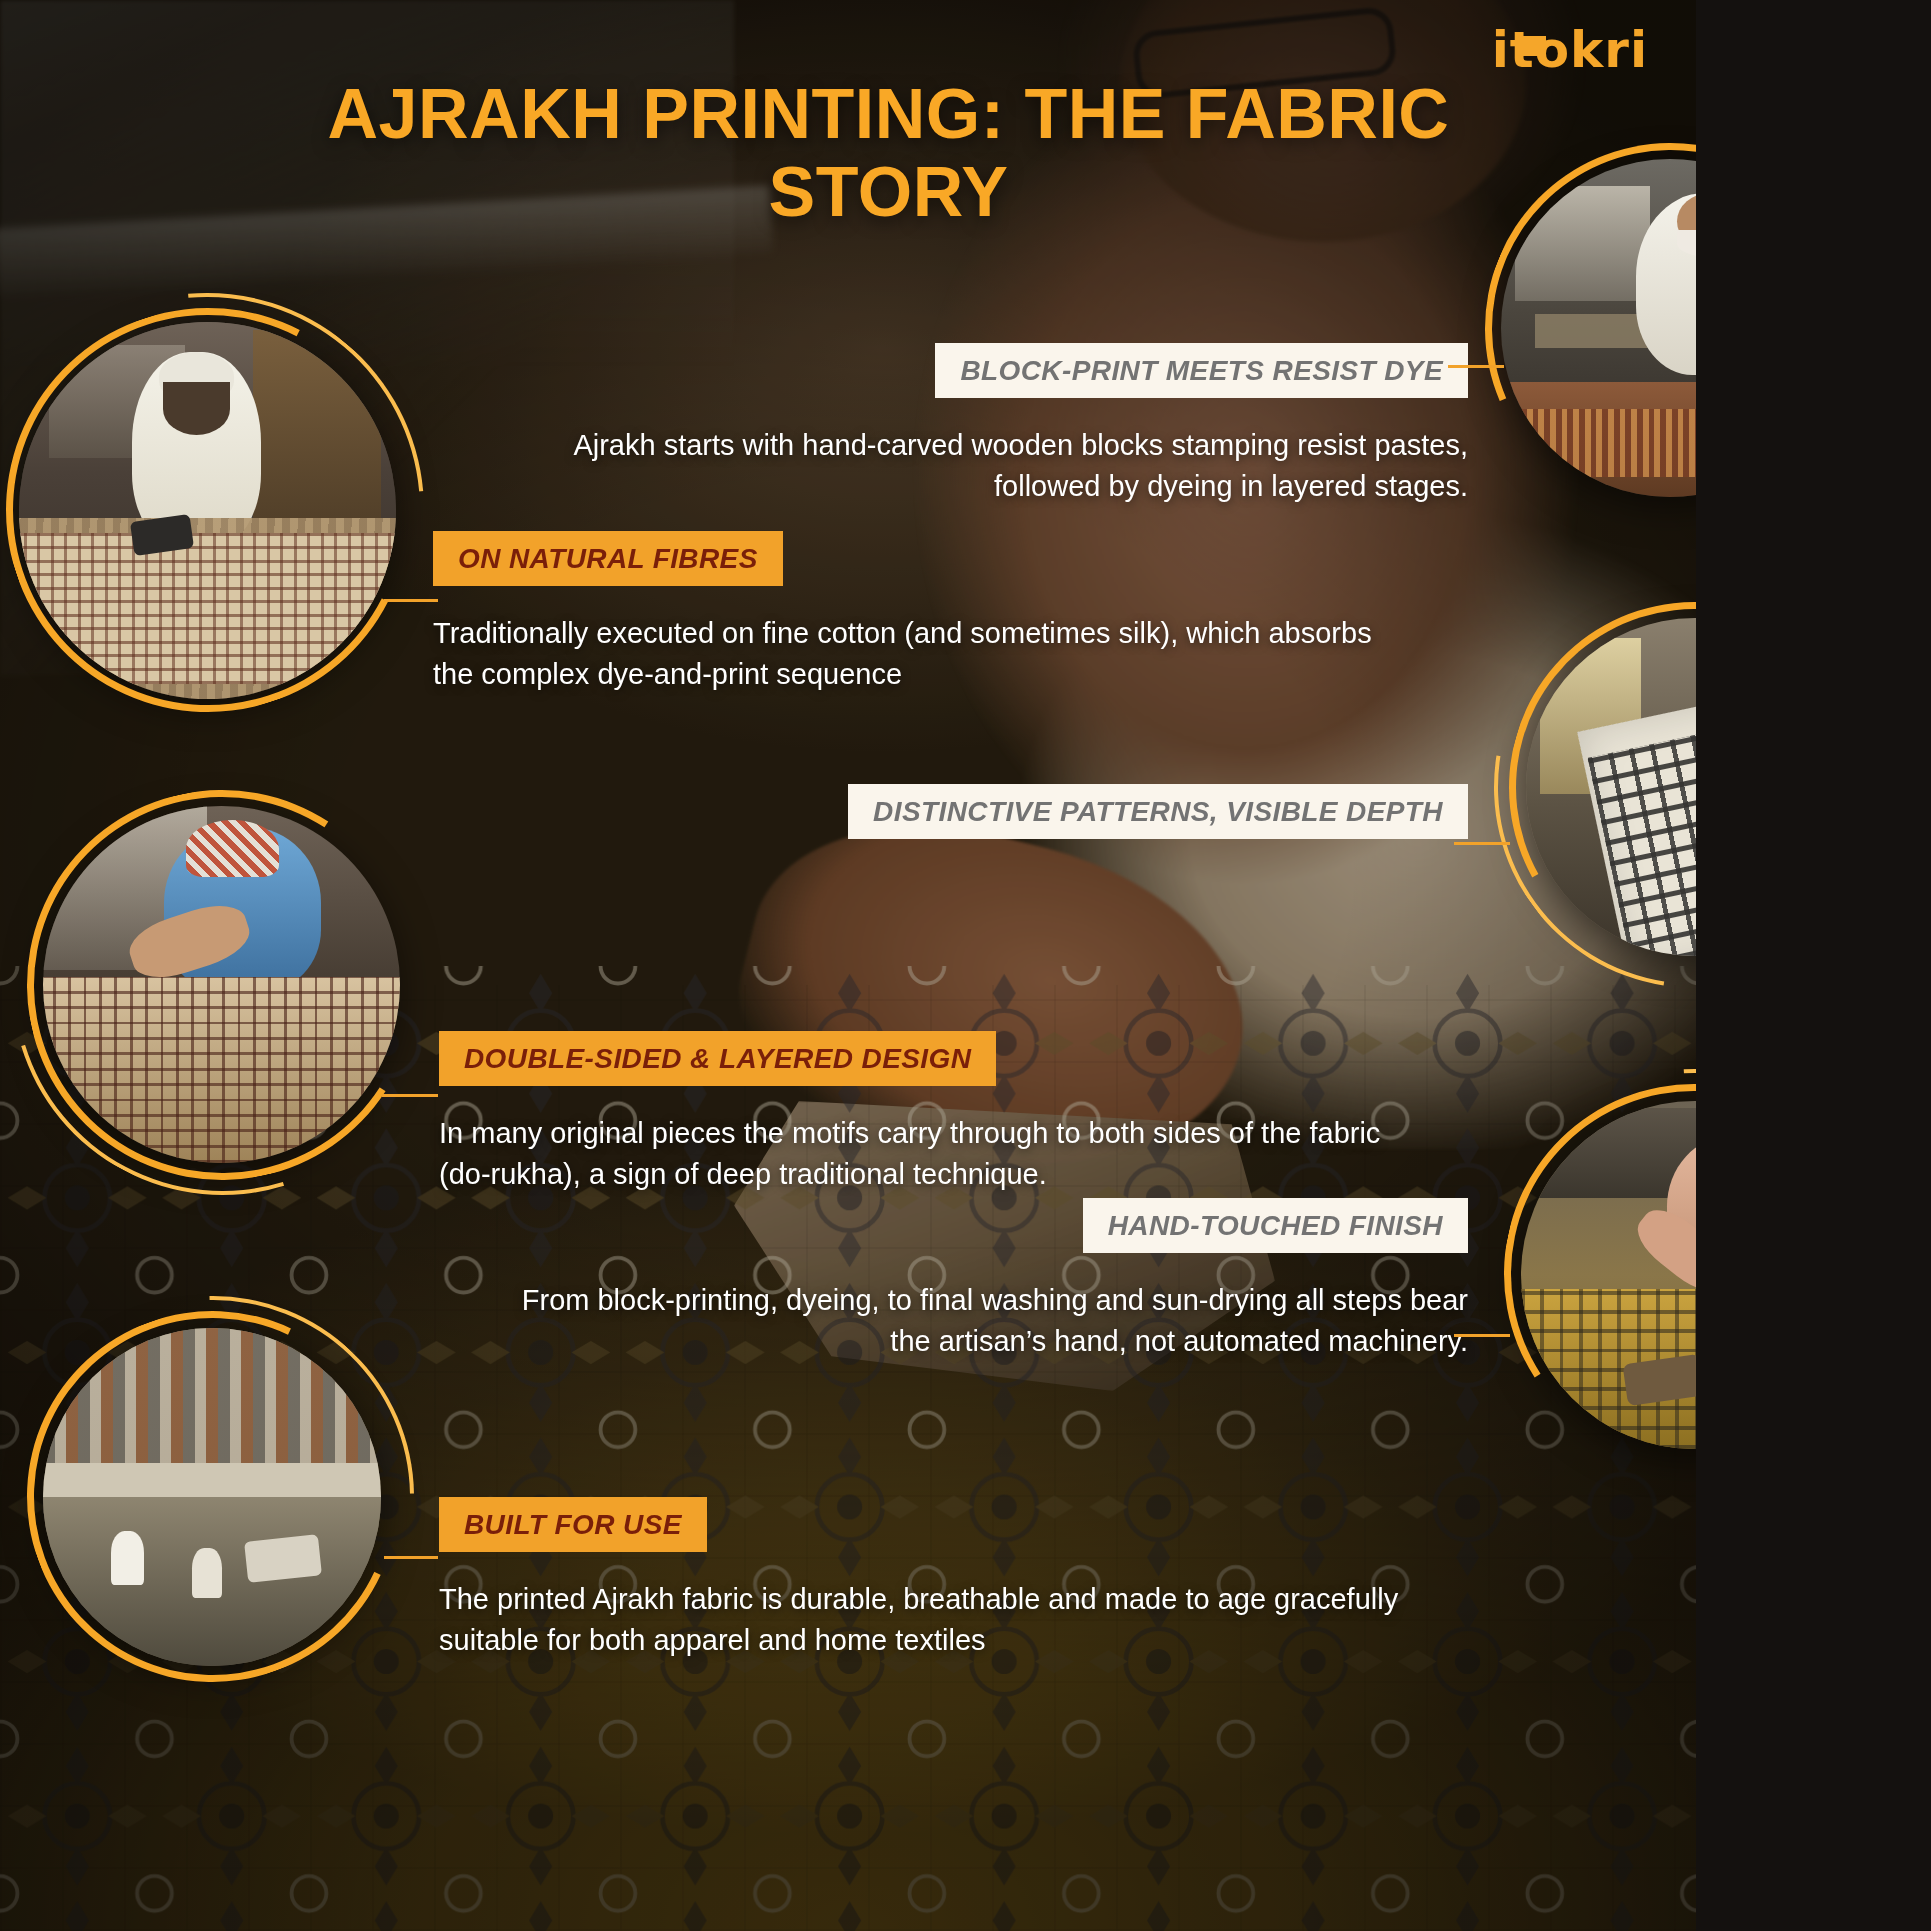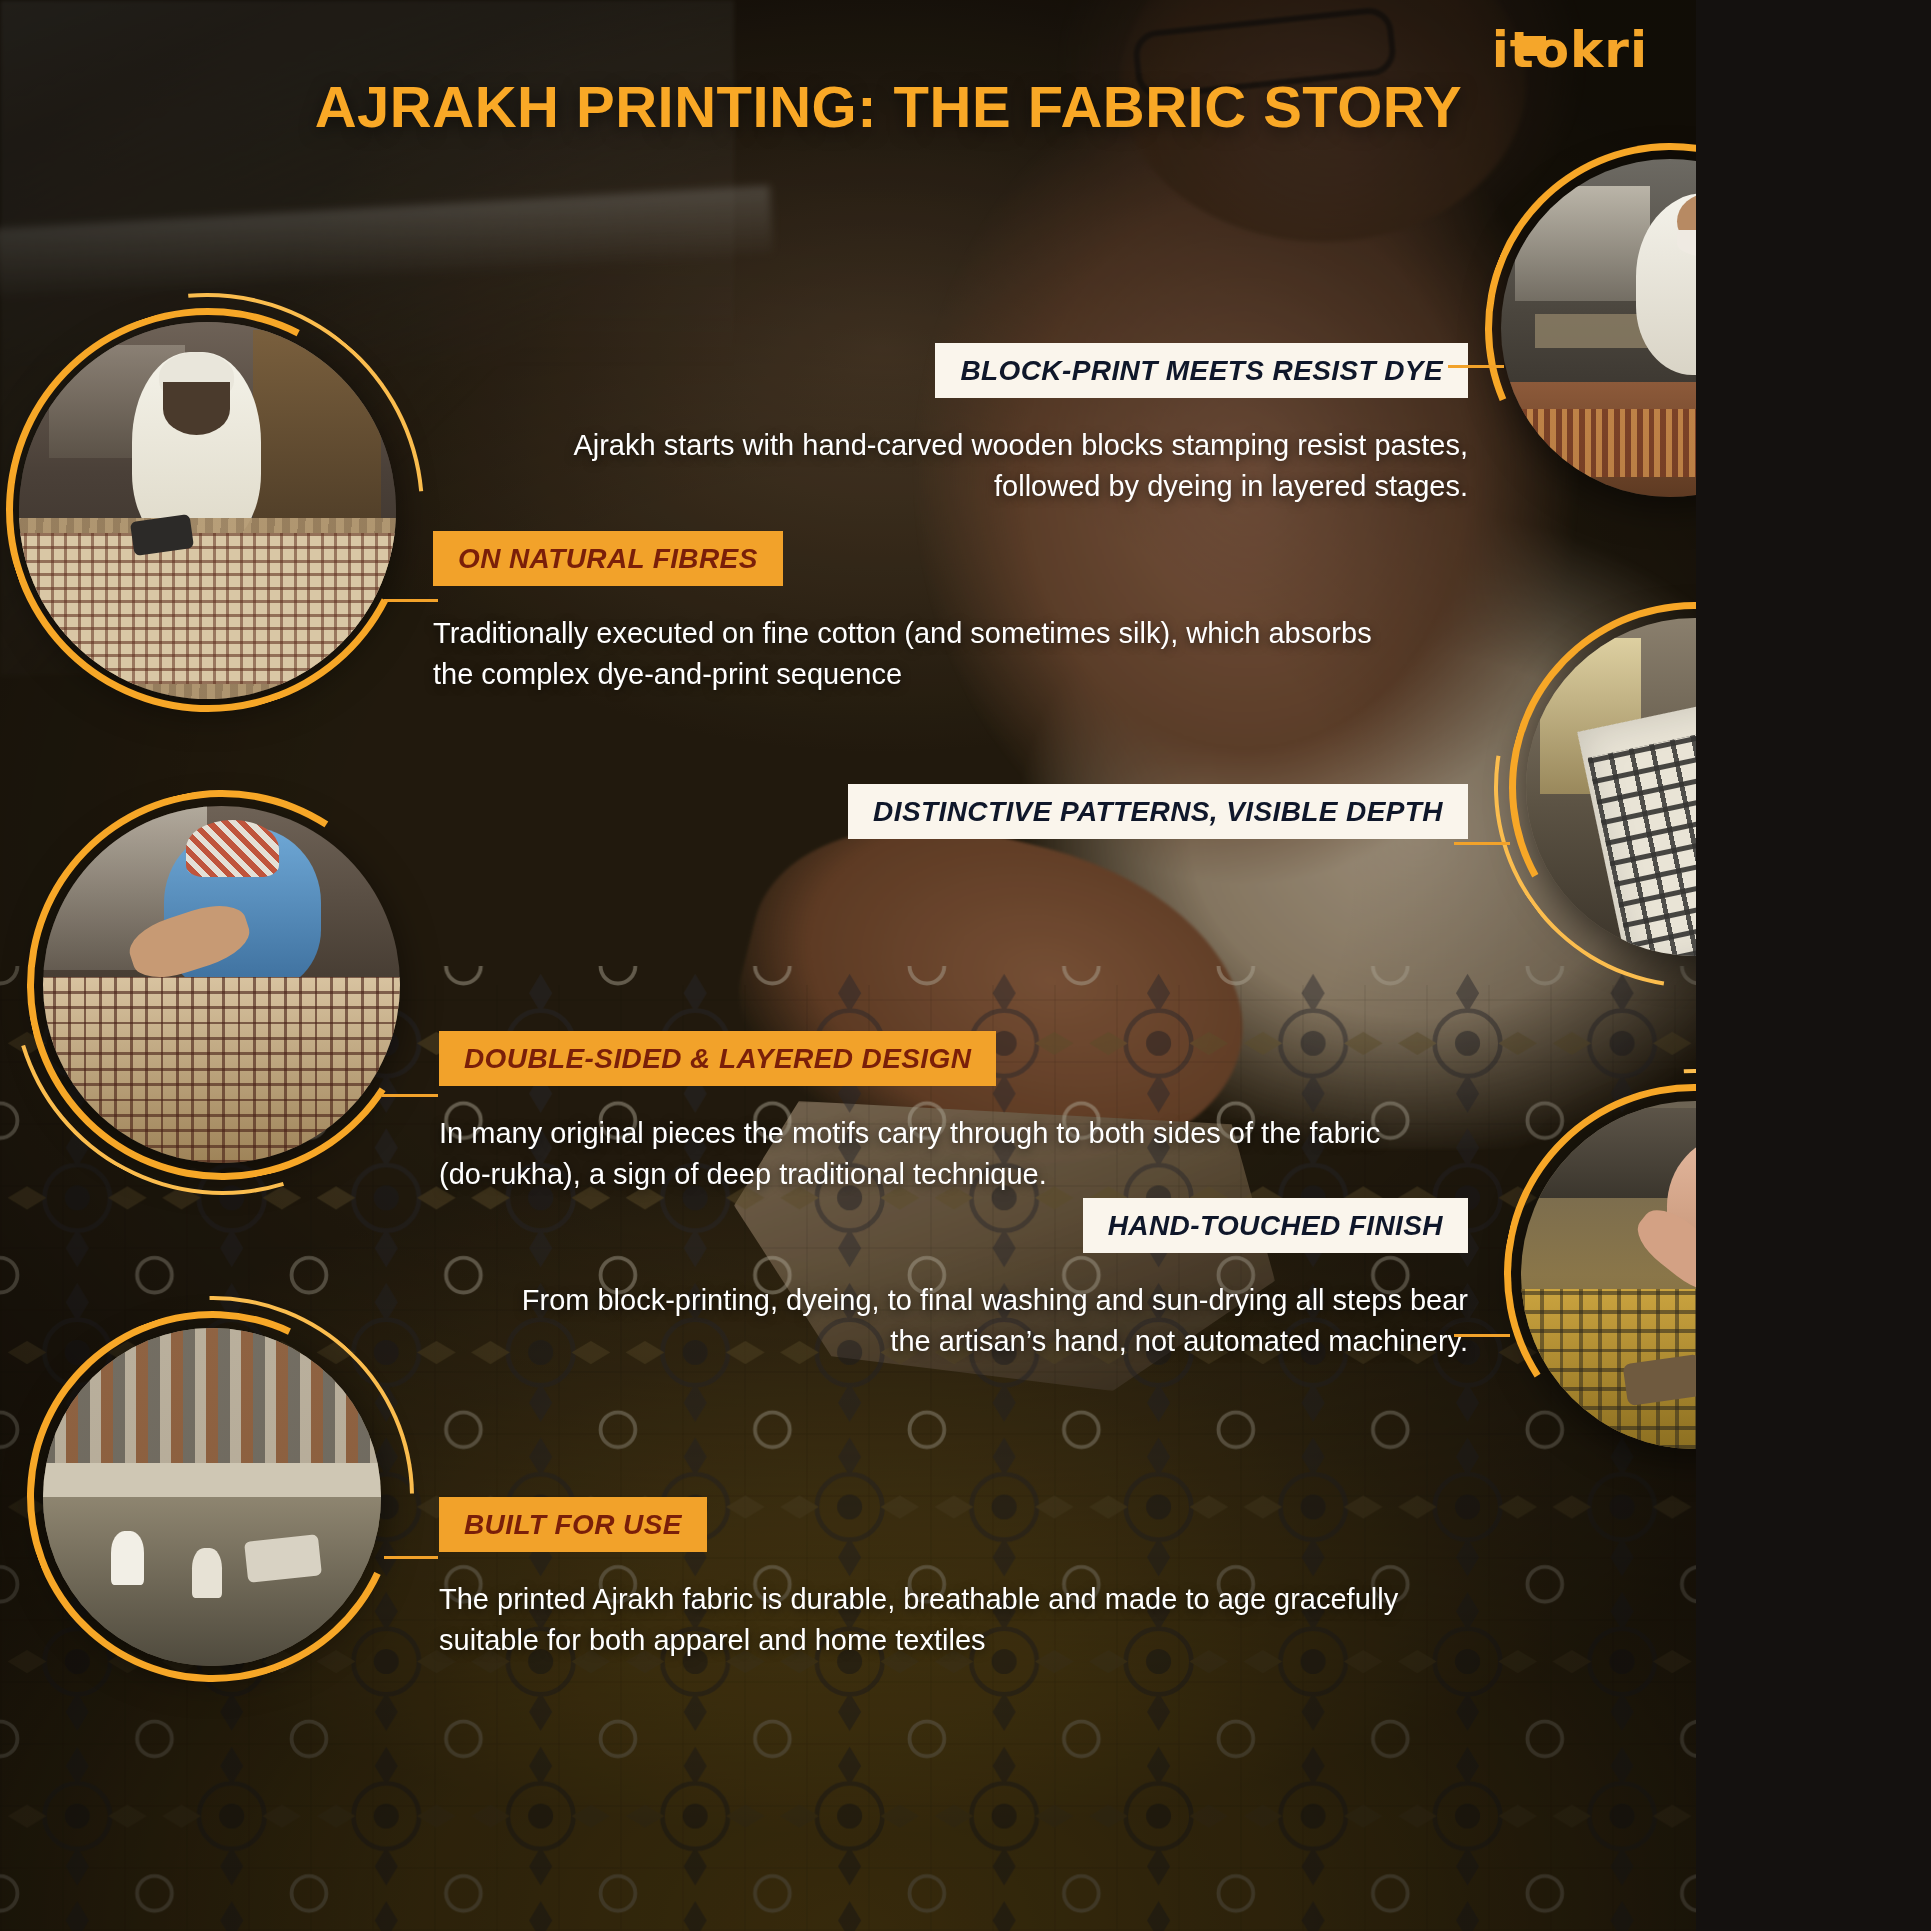--- a/index.html
+++ b/index.html
@@ -96,32 +96,32 @@
   }
   .logo .mark:before{
     content:""; position:absolute; left:27px; top:15.4px; width:29px; height:19.3px;
     background:#f5a62a;
   }
 
   
   .title {
     position:absolute; left:309px; top:75px; width:1159px;
     text-align:center; color:#f9a826;
-    font-size:58px; line-height:1.12; font-weight:800; letter-spacing:0.5px;
+    font-size:70px; line-height:1.12; font-weight:800; letter-spacing:0.5px;
     text-shadow: 0 3.9px 17.4px rgba(0,0,0,0.55);
   }
 
   
   .sec { position:absolute; }
   .sec .label {
     display:inline-block;
     padding:11.6px 25px;
     font-size:28px; font-weight:800; font-style:italic;
     letter-spacing:0.4px;
-    color:#0f172a;
+    color:#737373;
     white-space:nowrap;
   }
   .label.cream { background:#faf5ec; }
   .label.amber { background:#f2a22a; color:#7a1f09; }
   .sec .body {
     margin-top:27px;
     color:#ffffff;
     font-size:29px; line-height:1.42;
     text-shadow: 0 1.9px 9.7px rgba(0,0,0,0.6);
   }

